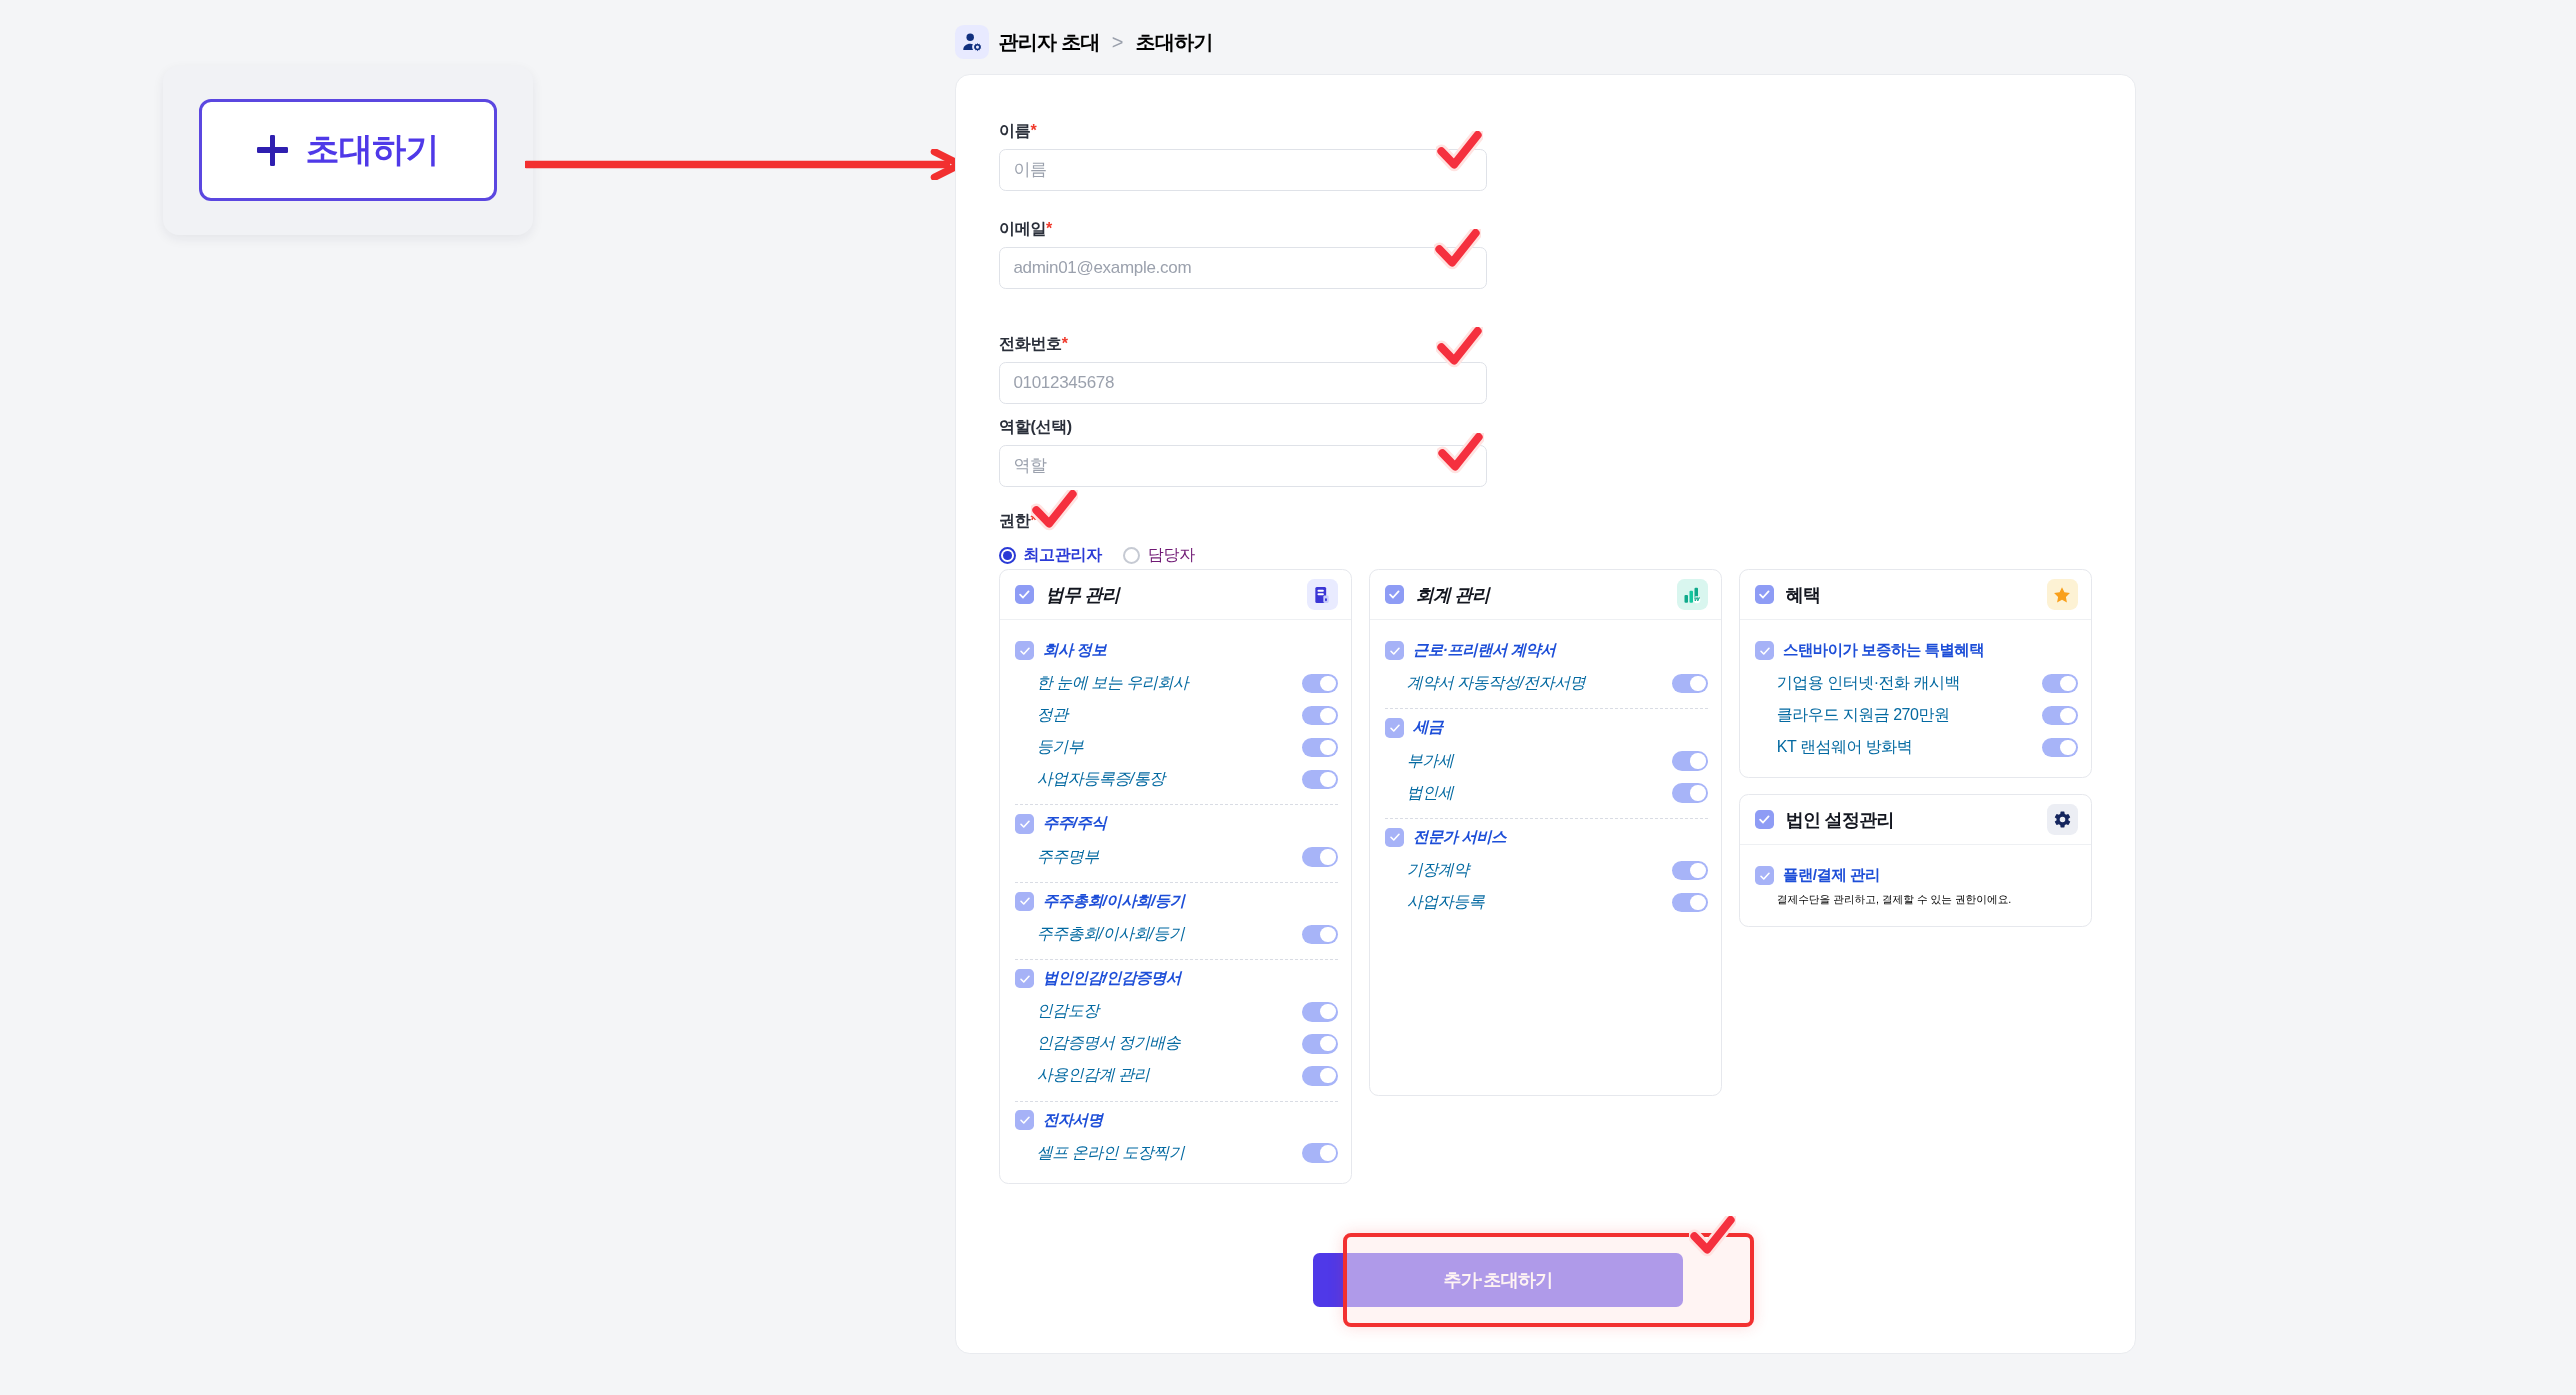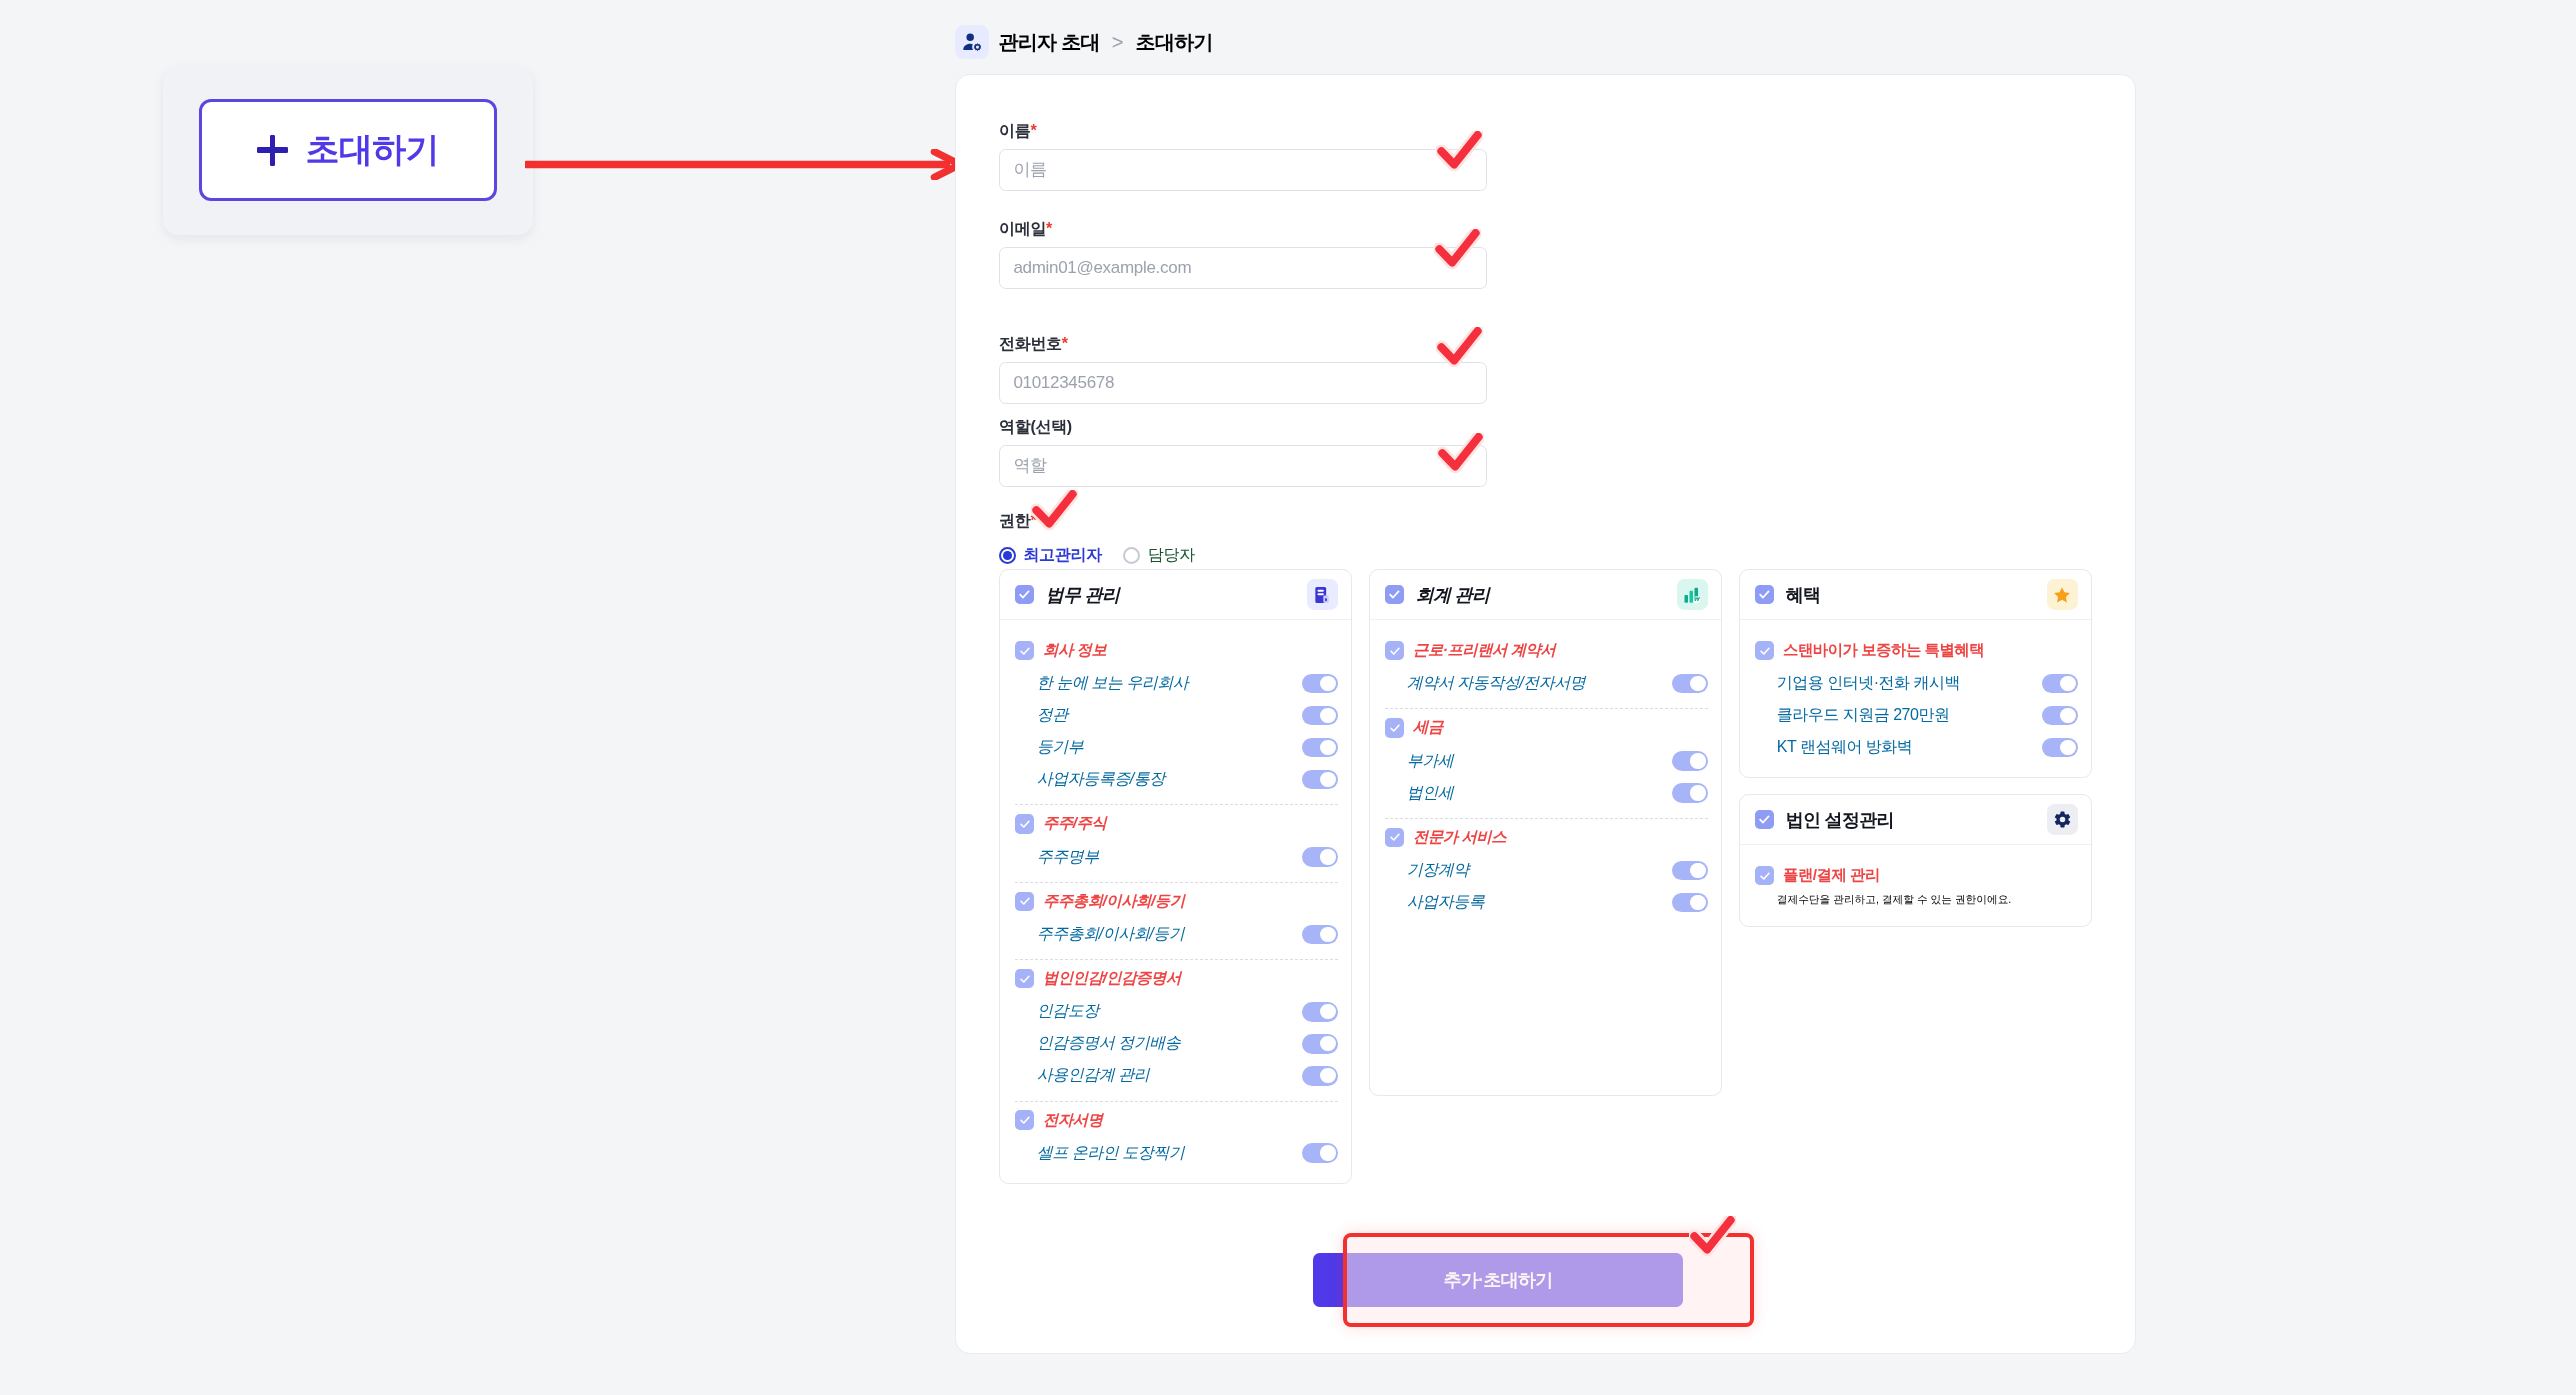--- a/index.html
+++ b/index.html
@@ -99,21 +99,21 @@
   .radio { display: flex; align-items: center; gap: 7.4px; cursor: pointer; }
   .radio .dot {
     width: 17px; height: 17px; border-radius: 50%;
     border: 2px solid #c6cad3; background: #fff;
     display: flex; align-items: center; justify-content: center;
   }
   .radio.on .dot { border-color: #2a3ad6; }
   .radio.on .dot::after {
     content: ""; width: 8.7px; height: 8.7px; border-radius: 50%; background: #2a3ad6;
   }
-  .radio .txt { font-size: 16px; color: #14532d; letter-spacing: -0.3px; }
+  .radio .txt { font-size: 16px; color: #701a75; letter-spacing: -0.3px; }
   .radio.on .txt { color: #2a3ad6; font-weight: 700; }
 
   
   .cards {
     position: absolute; left: 999px; top: 569px;
     width: 1093px;
     display: flex; gap: 17px; align-items: flex-start;
   }
   .col { width: 174px; display: flex; flex-direction: column; gap: 16px; }
   .col-1, .col-2 { width: 354px; font-style: italic; }
@@ -148,21 +148,21 @@
   }
   .tile-legal   { background: #e9ebff; }
   .tile-account { background: #d9f6ef; }
   .tile-benefit { background: #fdf2d4; }
   .tile-setting { background: #eceef4; }
 
   .card-body { padding: 12px 13.4px 13.4px 14.8px; }
   .group { }
   .grp-head { display: flex; align-items: center; gap: 8.7px; margin: 8px 0 6.7px; }
   .grp-head .gtxt {
-    font-size: 15.4px; color: #ef4444; font-weight: 600; letter-spacing: -0.5px;
+    font-size: 15.4px; color: #1d4ed8; font-weight: 600; letter-spacing: -0.5px;
   }
   .row {
     display: flex; align-items: center; justify-content: space-between;
     height: 32px; padding-left: 22px;
   }
   .row .rtxt { font-size: 16px; color: #0369a1; letter-spacing: -0.5px; }
   .toggle {
     width: 36px; height: 19.5px; border-radius: 10.7px;
     background: #a7b4f8; position: relative; flex: 0 0 36px; cursor: pointer;
   }

